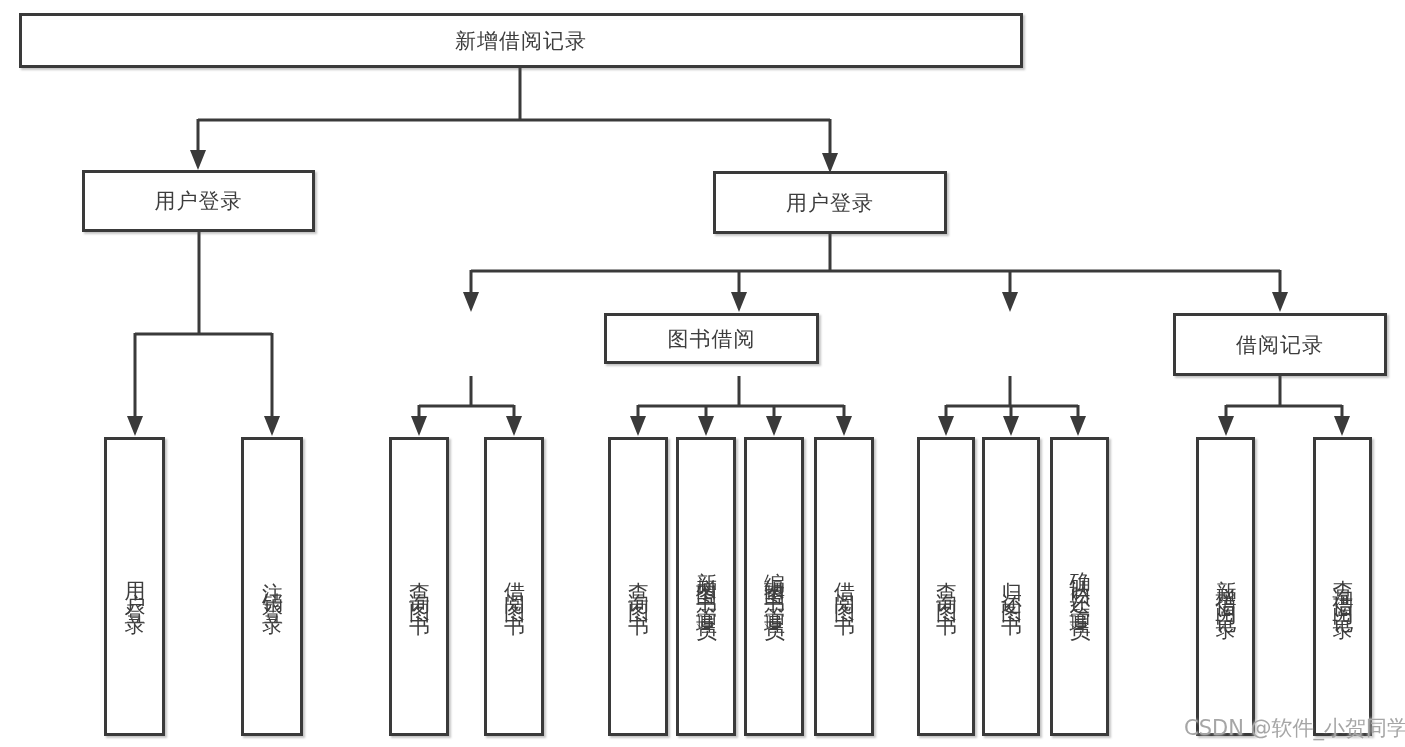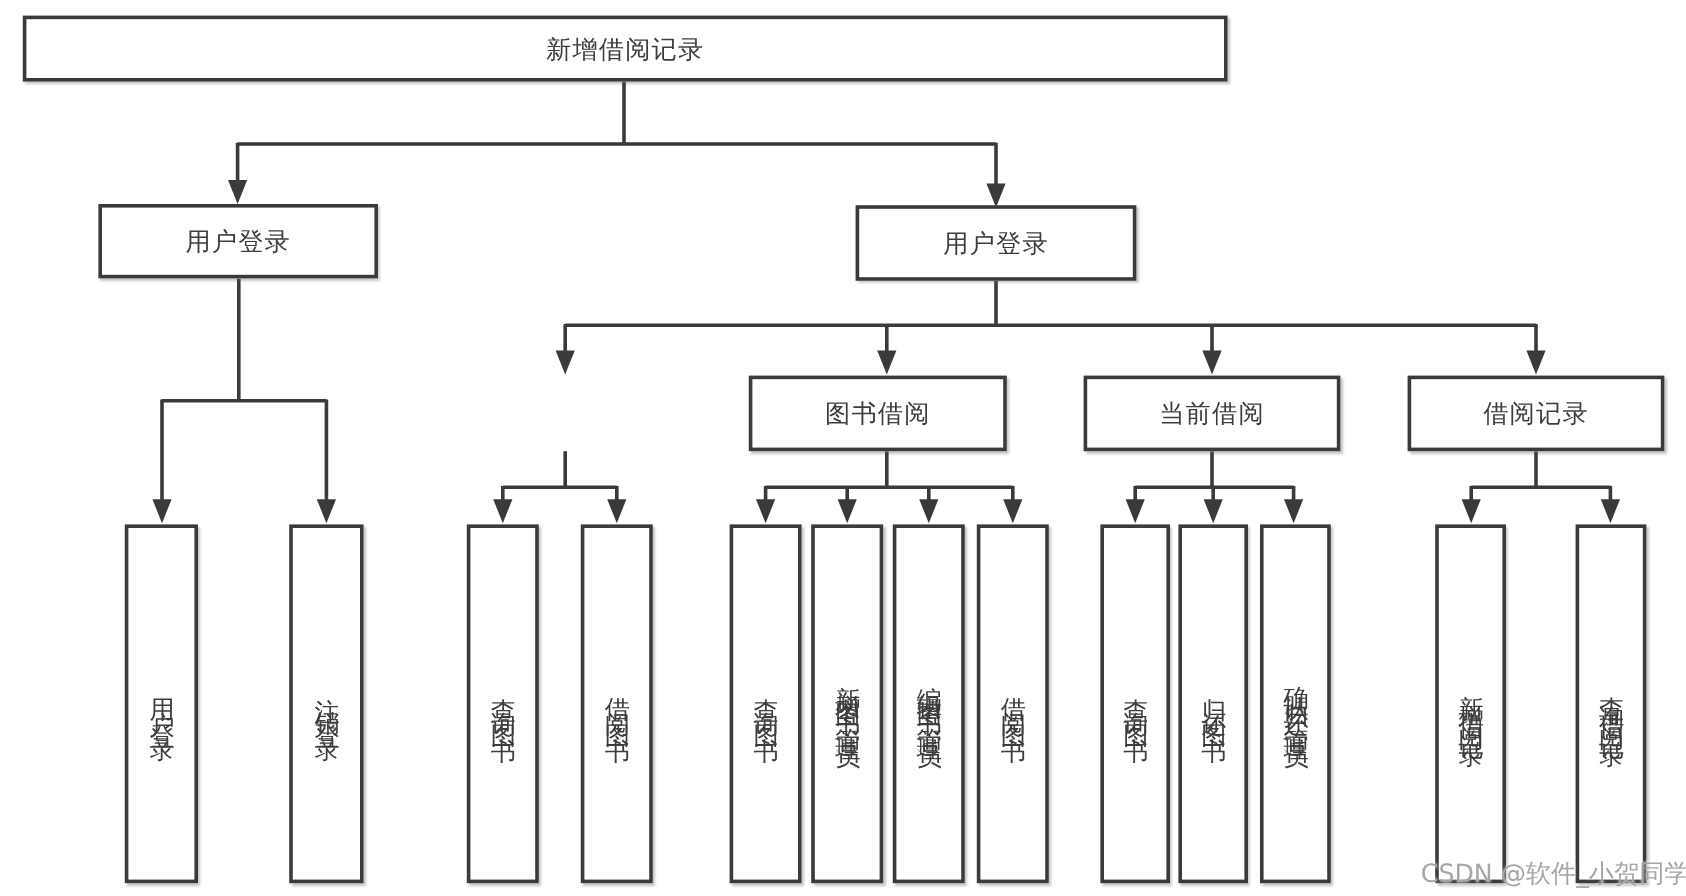--- a/index.html
+++ b/index.html
@@ -117,25 +117,22 @@
     <span class="lbl">新增借阅记录</span>
   </div>
 
   <div class="node hbox" style="left:82px;top:170px;width:233px;height:62px">
     <span class="lbl">用户登录</span>
   </div>
   <div class="node hbox" style="left:713px;top:171px;width:234px;height:63px">
     <span class="lbl">用户登录</span>
   </div>
 
-  <div class="node hbox" style="left:624px;top:313px;width:215px;height:63px">
+  <div class="node hbox" style="left:604px;top:313px;width:215px;height:51px">
     <span class="lbl">图书借阅</span>
-  </div>
-  <div class="node hbox" style="left:903px;top:313px;width:214px;height:63px">
-    <span class="lbl">当前借阅</span>
   </div>
   <div class="node hbox" style="left:1173px;top:313px;width:214px;height:63px">
     <span class="lbl">借阅记录</span>
   </div>
 
   <div class="node vbox len4" style="left:104px;top:437px;width:61px;height:299px">
     <span class="lbl">用户登录</span>
   </div>
   <div class="node vbox len4" style="left:241px;top:437px;width:62px;height:299px">
     <span class="lbl">注销登录</span>

